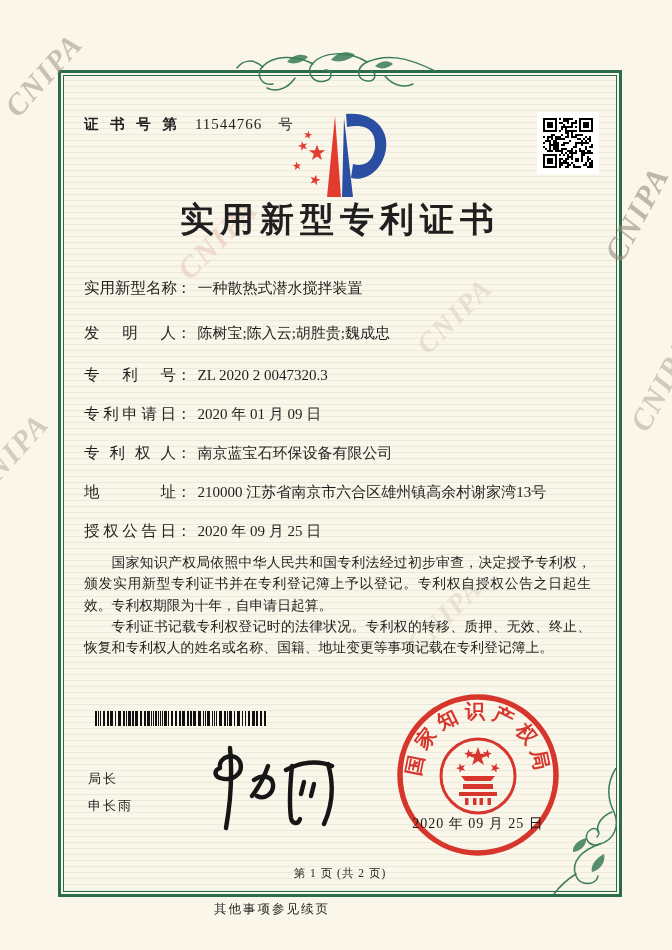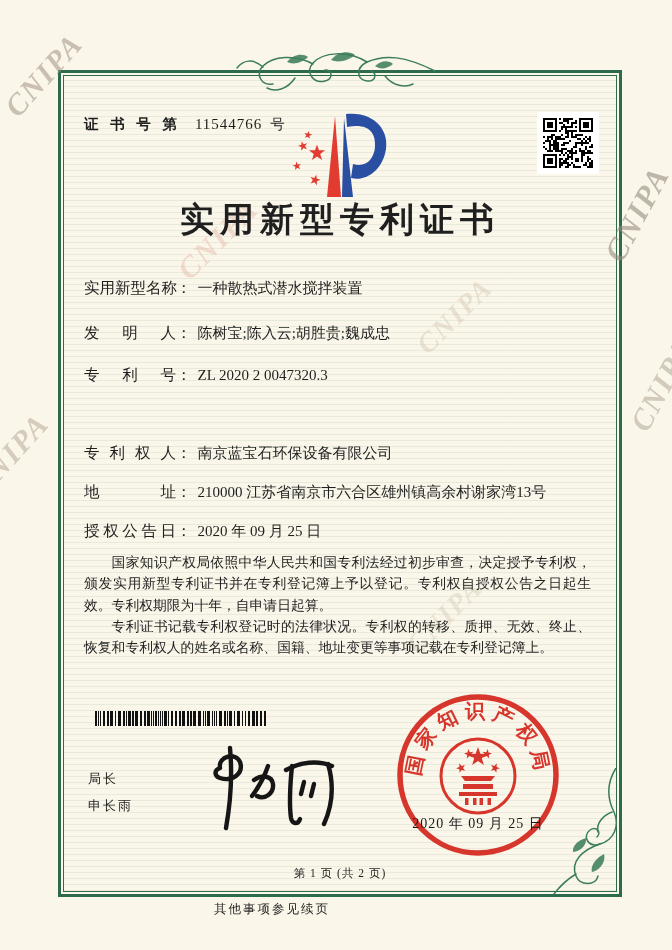--- a/index.html
+++ b/index.html
@@ -25,21 +25,21 @@
     position:absolute;left:58px;top:70px;width:564px;height:827px;
     border:3px solid var(--border_green);z-index:2;
   }
   .frame-inner{
     position:absolute;inset:2px;border:1px solid var(--border_green);
     background:repeating-linear-gradient(0deg, rgba(125,165,135,0.15) 0 1px, transparent 1px 6px);
   }
   .content{position:absolute;inset:0;z-index:4;}
   .certno{position:absolute;left:84px;top:115px;font-size:14.5px;letter-spacing:1px;}
   .certno .lbl{letter-spacing:4px;margin-right:14px;font-weight:bold;}
-  .certno .num{font-size:15px;margin-right:8px;}
+  .certno .num{font-size:15px;margin-right:16px;}
   .title{
     position:absolute;left:58px;top:197px;width:564px;text-align:center;
     font-size:34px;font-weight:bold;letter-spacing:6px;
   }
   .qrpad{position:absolute;left:537px;top:112px;width:62px;height:62px;background:#fff;}
   .row{position:absolute;left:84px;font-size:15.5px;white-space:nowrap;}
   .flabel{display:inline-block;width:92px;text-align:justify;text-align-last:justify;vertical-align:bottom;}
   .colon{margin-right:6px;}
   .fvalue{font-size:15px;}
   .pair2{position:absolute;left:253px;top:0;}
@@ -355,20 +355,23 @@
 
   <div class="row" style="top:278px">
     <span class="flabel">实用新型名称</span><span class="colon">：</span><span class="fvalue">一种散热式潜水搅拌装置</span>
   </div>
   <div class="row" style="top:323px">
     <span class="flabel">发明人</span><span class="colon">：</span><span class="fvalue">陈树宝;陈入云;胡胜贵;魏成忠</span>
   </div>
   <div class="row" style="top:365px">
     <span class="flabel">专利号</span><span class="colon">：</span><span class="fvalue">ZL 2020 2 0047320.3</span>
   </div>
+  <div class="row" style="top:404px">
+    <span class="flabel">专利申请日</span><span class="colon">：</span><span class="fvalue">2020 年 01 月 09 日</span>
+  </div>
   <div class="row" style="top:443px">
     <span class="flabel">专利权人</span><span class="colon">：</span><span class="fvalue">南京蓝宝石环保设备有限公司</span>
   </div>
   <div class="row" style="top:482px">
     <span class="flabel">地址</span><span class="colon">：</span><span class="fvalue">210000 江苏省南京市六合区雄州镇高余村谢家湾13号</span>
   </div>
   <div class="row" style="top:521px">
     <span class="flabel">授权公告日</span><span class="colon">：</span><span class="fvalue">2020 年 09 月 25 日</span>
   </div>
 

